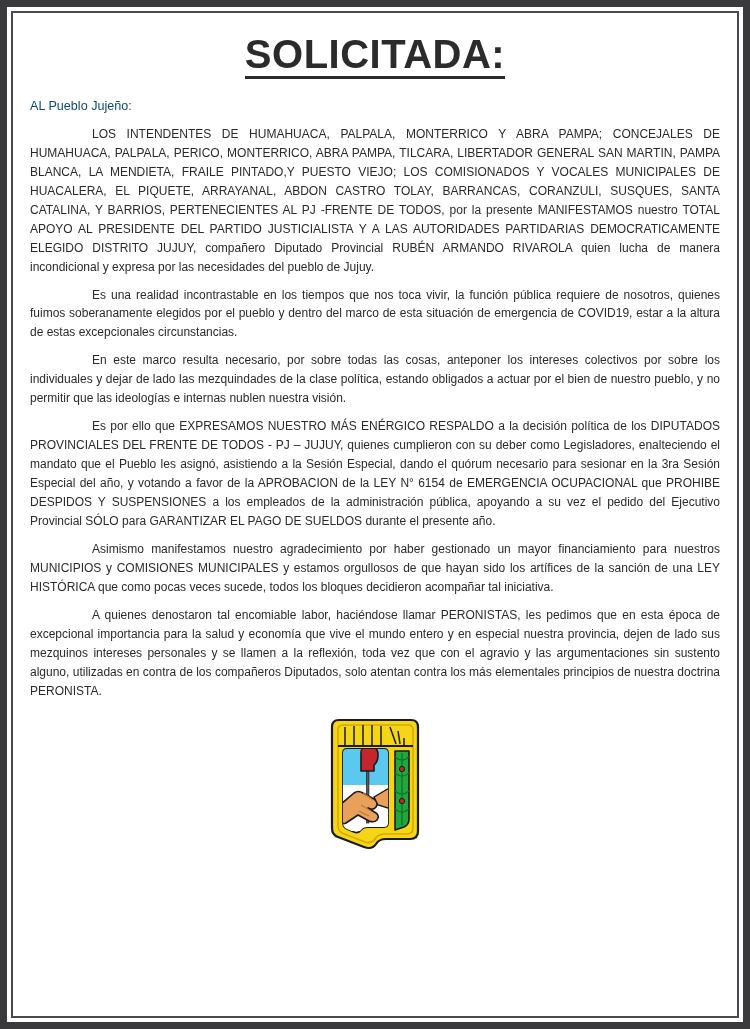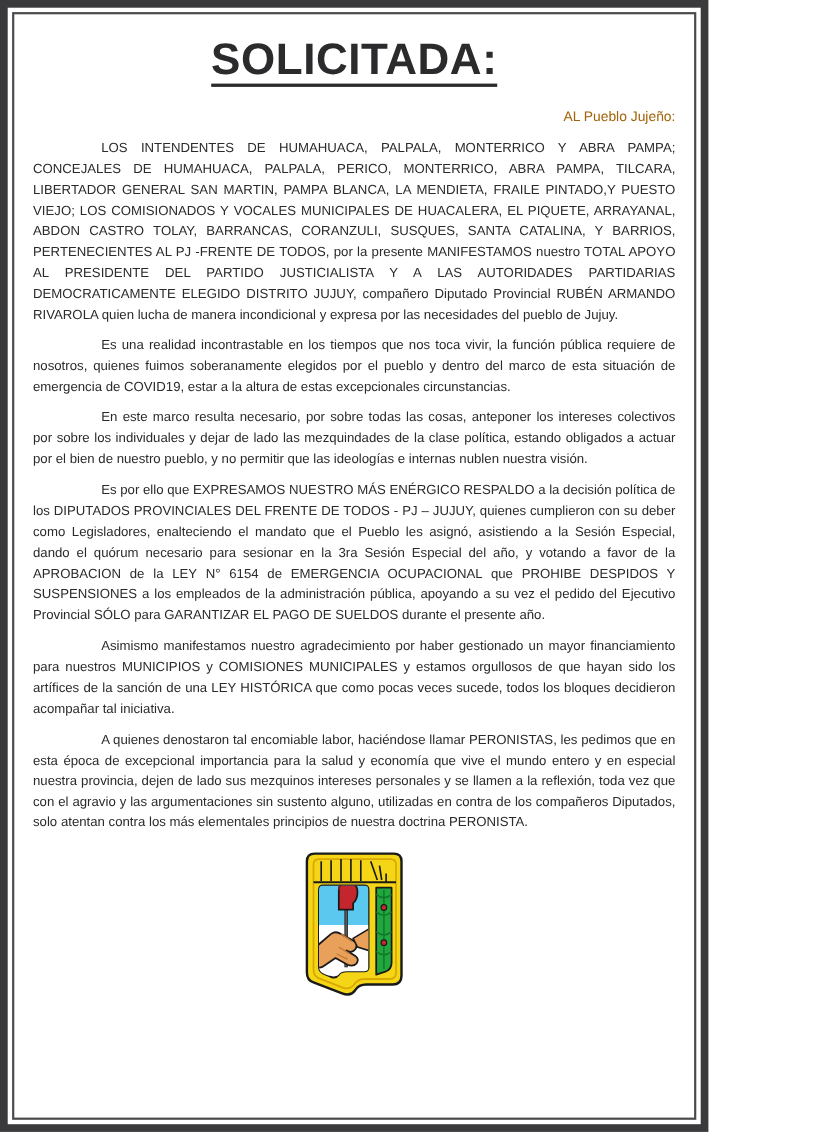--- a/index.html
+++ b/index.html
@@ -12,21 +12,21 @@
     height: 1029px;
     font-family: "Liberation Sans", sans-serif;
     color: #1a1a1a;
     overflow: hidden;
   }
 
   
   .page {
     position: relative;
     box-sizing: border-box;
-    width: 644px;
+    width: 750px;
     height: 1029px;
     background: #ffffff;
     border: 7px solid #3a3a3c;
     padding: 4px;
   }
   
   .frame-inner {
     box-sizing: border-box;
     width: 100%;
     height: 100%;
@@ -50,22 +50,21 @@
     border-bottom: 3px solid #2b2b2d;
     padding-bottom: 1px;
     line-height: 1.05;
   }
 
   
   .salutation {
     font-size: 12.6px;
     line-height: 1.5;
     margin: 0 0 9px 0;
-    color: #a16207;
-    text-align: right;
+    color: #0c4a6e;
   }
   p.para {
     font-size: 12px;
     line-height: 1.58;
     text-align: justify;
     text-justify: inter-word;
     margin: 0 0 9px 0;
     text-indent: 62px;
     color: #2a2a2c;
     hyphens: none;

